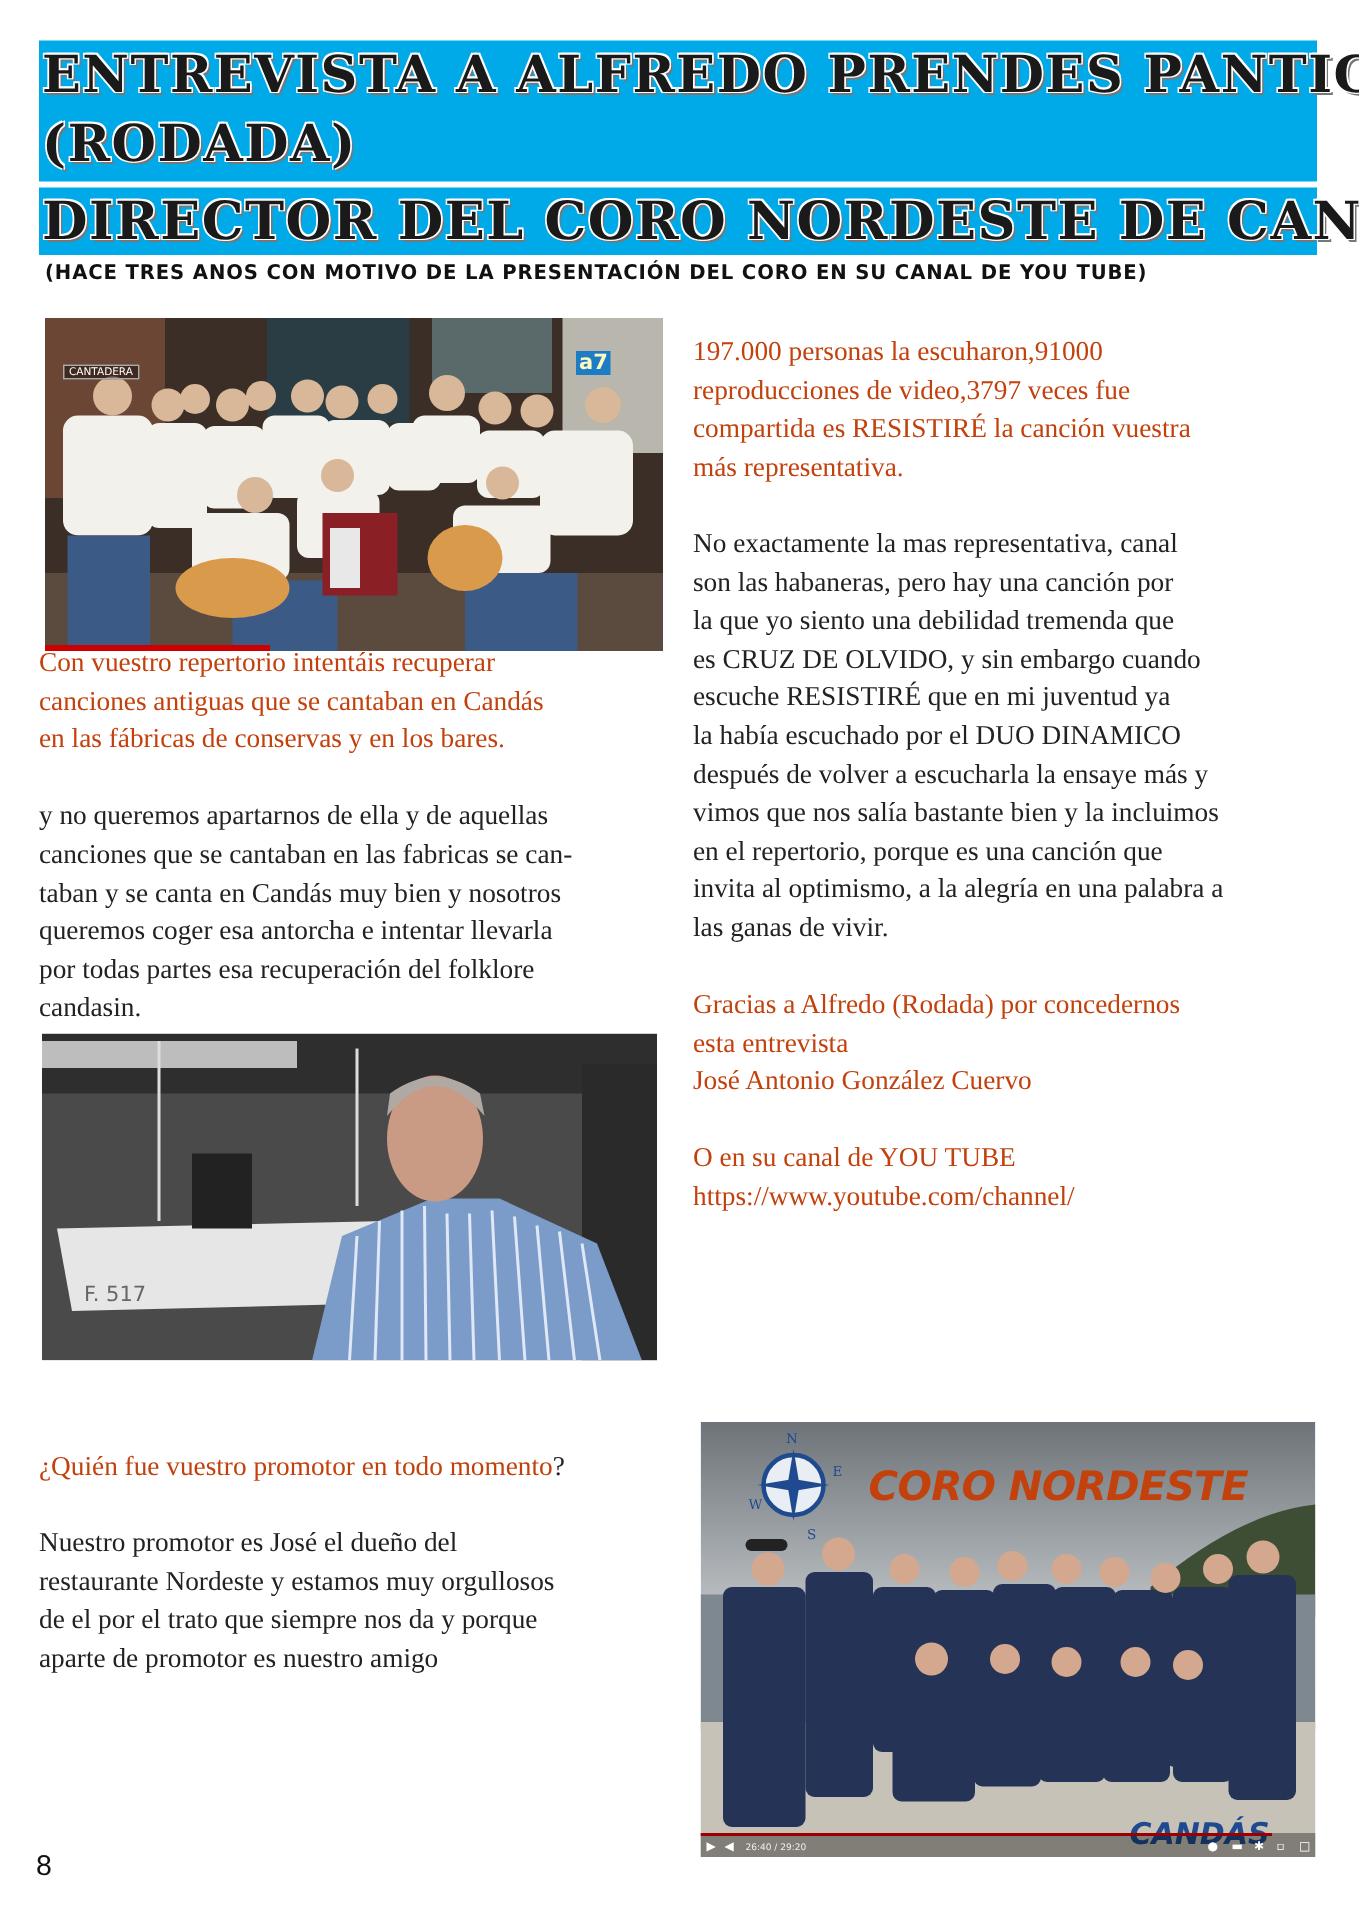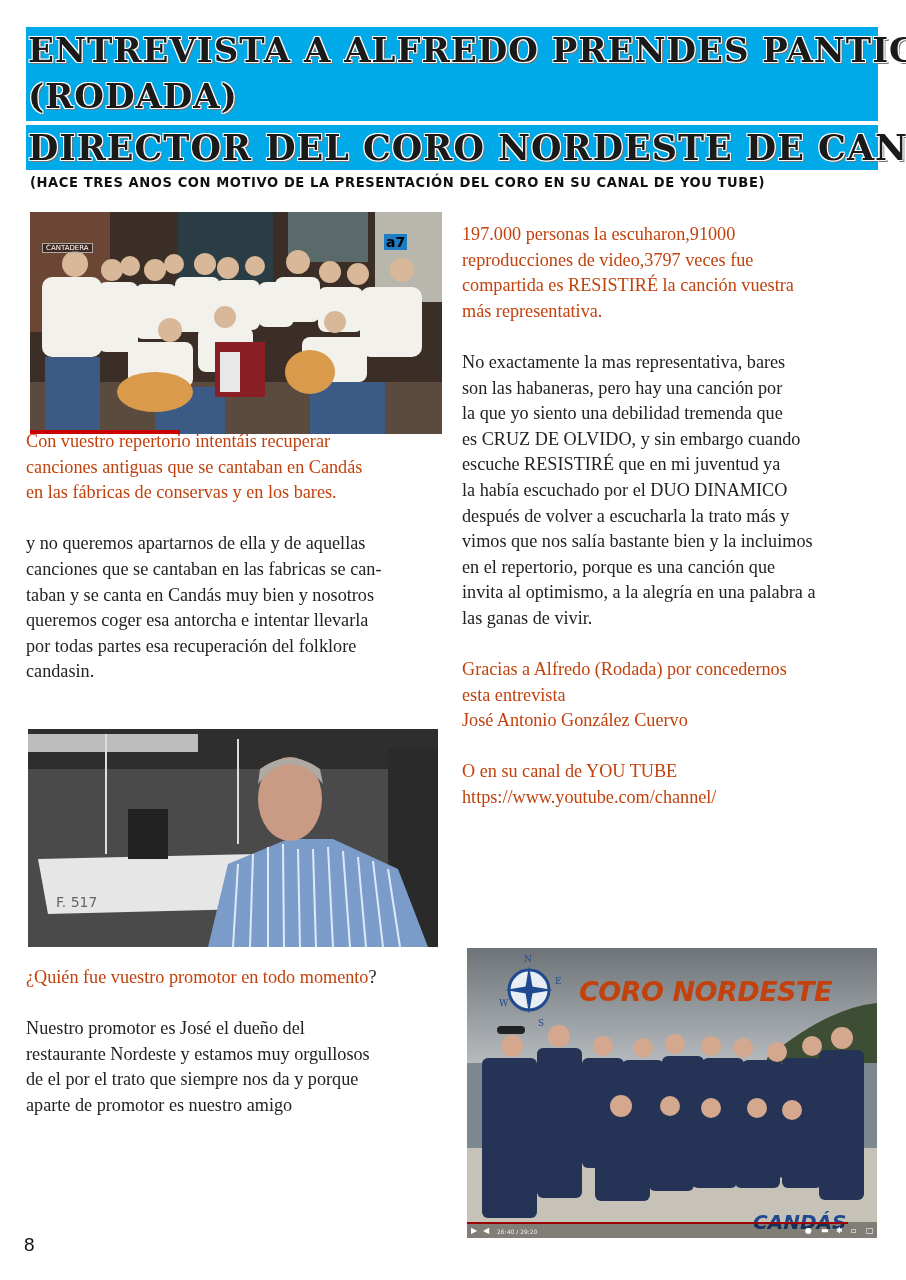--- a/index.html
+++ b/index.html
@@ -23,21 +23,21 @@
   .banner-2 .banner-line { font-size: 35px; line-height: 45px; }
   .subtitle {
     position: absolute; left: 30px; top: 174px; width: 850px;
     font-family: "DejaVu Sans", sans-serif; font-weight: bold; font-size: 13.5px;
     letter-spacing: 0.6px; text-transform: uppercase; color: #111; white-space: nowrap;
     transform: scaleX(0.97); transform-origin: left;
   }
   .photo { position: absolute; overflow: hidden; }
   .photo svg { display: block; width: 100%; height: 100%; }
   .p1 { left: 30px; top: 200px; width: 412px; height: 222px; margin-top: 12px; }
-  .p2 { left: 28px; top: 729px; width: 410px; height: 218px; }
+  .p2 { left: 28px; top: 689px; width: 410px; height: 218px; }
   .p3 { left: 467px; top: 948px; width: 410px; height: 290px; }
   .text-block {
     position: absolute; font-size: 18.2px; line-height: 25.6px; color: #222;
   }
   .text-block p { margin: 0 0 25.6px 0; }
   .red { color: #c2410c; }
   .left1 { left: 26px; top: 429px; width: 420px; }
   .left2 { left: 26px; top: 965px; width: 420px; }
   .right1 { left: 462px; top: 222px; width: 420px; }
   .line { display: block; white-space: nowrap; }
@@ -59,21 +59,21 @@
   .candas-label {
     position: absolute; left: 286px; top: 262px; font-family: "DejaVu Sans", sans-serif;
     font-weight: bold; font-style: italic; font-size: 20px; color: #1f4a8f;
   }
   .overlay-tag {
     position: absolute; left: 12px; top: 31px; font-family: "DejaVu Sans", sans-serif;
     font-size: 7px; color: #fff; border: 1px solid #aaa; padding: 0 3px; background: rgba(0,0,0,0.4);
   }
   .overlay-logo {
     position: absolute; left: 354px; top: 22px; font-family: "DejaVu Sans", sans-serif;
-    font-weight: bold; font-size: 14px; color: #000000; background: #1c7cc4; padding: 0 2px; line-height: 16px;
+    font-weight: bold; font-size: 14px; color: #fef9c3; background: #1c7cc4; padding: 0 2px; line-height: 16px;
   }
 </style>
 </head>
 <body>
 
 <div class="banner banner-1">
   <div class="banner-line">ENTREVISTA A ALFREDO PRENDES PANTIGA</div>
   <div class="banner-line">(RODADA)</div>
 </div>
 <div class="banner banner-2">
@@ -196,27 +196,27 @@
 </div>
 
 <div class="text-block right1">
   <p class="red">
     <span class="line">197.000 personas la escuharon,91000</span>
     <span class="line">reproducciones de video,3797 veces fue</span>
     <span class="line">compartida es RESISTIRÉ la canción vuestra</span>
     <span class="line">más representativa.</span>
   </p>
   <p>
-    <span class="line">No exactamente la mas representativa, bares</span>
+    <span class="line">No exactamente la mas representativa, canal</span>
     <span class="line">son las habaneras, pero hay una canción por</span>
     <span class="line">la que yo siento una debilidad tremenda que</span>
     <span class="line">es CRUZ DE OLVIDO, y sin embargo cuando</span>
     <span class="line">escuche RESISTIRÉ que en mi juventud ya</span>
     <span class="line">la había escuchado por el DUO DINAMICO</span>
-    <span class="line">después de volver a escucharla  la trato más y</span>
+    <span class="line">después de volver a escucharla  la ensaye más y</span>
     <span class="line">vimos que nos salía bastante bien y la incluimos</span>
     <span class="line">en el repertorio, porque es una canción que</span>
     <span class="line">invita al optimismo, a la alegría en una palabra a</span>
     <span class="line">las ganas de vivir.</span>
   </p>
   <p class="red">
     <span class="line">Gracias a Alfredo (Rodada) por concedernos</span>
     <span class="line">esta entrevista</span>
     <span class="line">José Antonio González Cuervo</span>
   </p>

